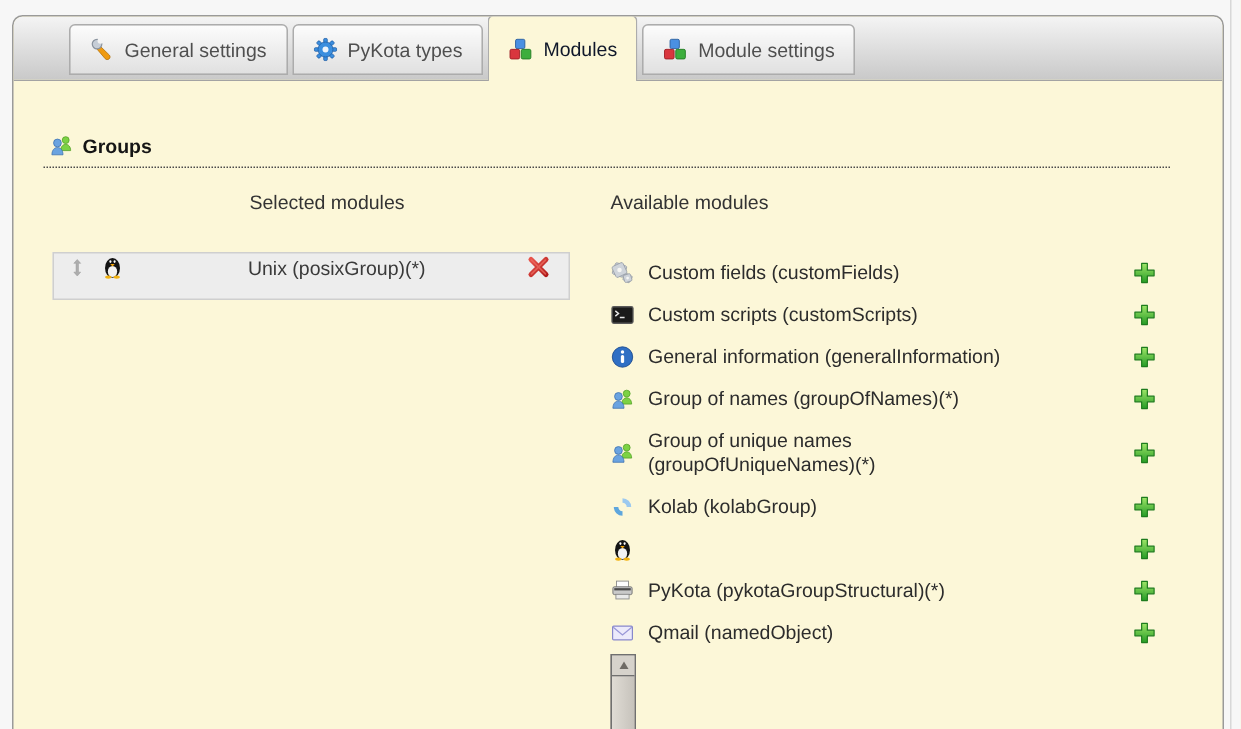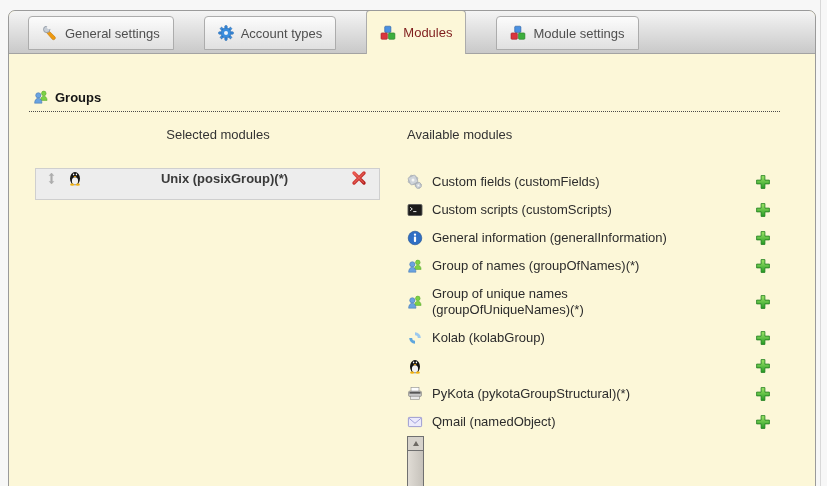--- a/index.html
+++ b/index.html
@@ -1,38 +1,38 @@
 <!DOCTYPE html>
 <html style="--content_bg: #fcf7d8; --selected_row_bg: #ededed; --add_green: #2da12d; --delete_red: #c1272d; --tab_bar_gray: #c9c9c9;"><head>
 <meta charset="utf-8">
 <style>
   html,body{margin:0;padding:0;}
   body{font-family:"Liberation Sans","DejaVu Sans",sans-serif;background:#f7f7f7;}
   .page{position:relative;width:827px;height:486px;overflow:hidden;background:#f7f7f7;}
   .page-edge{position:absolute;left:820px;top:0;bottom:0;width:1px;background:#d8d8d8;}
   .panel{position:absolute;left:8px;top:10px;width:808px;height:540px;box-sizing:border-box;
          border:1px solid #9a9a9a;border-radius:7px 7px 0 0;background:var(--content_bg,#fcf7d8);overflow:hidden;}
-  .tabbar{height:43px;box-sizing:border-box;display:flex;align-items:flex-end;padding-left:19px;
-          background:linear-gradient(#f4f4f4,#c9c9c9);border-bottom:1px solid #a3a3a3;border-radius:6px 6px 0 0;gap:27px;}
+  .tabbar{height:43px;box-sizing:border-box;display:flex;align-items:flex-end;padding-left:37px;
+          background:linear-gradient(#f4f4f4,#c9c9c9);border-bottom:1px solid #a3a3a3;border-radius:6px 6px 0 0;}
   .tab{display:flex;align-items:center;gap:7px;height:34px;box-sizing:border-box;padding:0 13px;margin:0 3px -1px 0;
        border:1px solid #acacac;border-radius:4px 4px 0 0;background:linear-gradient(#fcfcfc,#e0e0e0);
        font-size:13px;color:#4f4f4f;cursor:pointer;white-space:nowrap;margin-bottom:3px;}
-  .tab.active{height:44px;margin-bottom:-1px;background:var(--content_bg,#fcf7d8);border-bottom:none;color:#7f1d1d;position:relative;z-index:2;}
+  .tab.active{height:44px;margin-bottom:-1px;background:var(--content_bg,#fcf7d8);border-bottom:none;color:#0f172a;position:relative;z-index:2;}
   .icon16{width:16px;height:16px;flex:none;}
   .icon13{width:13px;height:13px;flex:none;}
   .content{padding:35px 35px 0 20px;}
   .section-heading{display:flex;align-items:center;gap:6px;padding:0 0 6px 4px;border-bottom:1px dotted #4a4a4a;
                    font-size:13px;font-weight:bold;color:#151515;text-align:center;}
   .cols{display:flex;margin-top:15px;}
   .col-left{width:378px;flex:none;text-align:center;}
   .col-right{flex:1;min-width:0;}
   .col-label{font-size:13px;color:#333;}
   .selected-list{margin:26px 0 0 6px;}
   .selected-row{width:345px;height:32px;box-sizing:border-box;background:var(--selected_row_bg,#ededed);
-                border:1px solid #cfcfcf;display:flex;align-items:center;padding:0 12px 12px 9px;cursor:move;font-weight:bold;}
+                border:1px solid #cfcfcf;display:flex;align-items:center;padding:0 12px 12px 9px;cursor:move;}
   .selected-row .drag{margin-right:9px;opacity:.85;}
   .selected-row .mod-icon{margin-right:15px;}
   .selected-row .lbl{flex:1;font-size:13px;color:#3a3a3a;}
   .btn{background:none;border:none;padding:0;margin:0;cursor:pointer;line-height:0;}
   .avail-wrap{display:flex;margin-top:26px;flex-direction:column;}
   .avail-list{flex:1;margin-right:9px;min-width:0;}
   .avail-row{display:flex;align-items:center;padding:6px 0;}
   .avail-row .mod-icon{margin-right:9px;align-self:center;}
   .avail-row .lbl{font-size:13px;line-height:16px;color:#2c2c2c;max-width:256px;}
   .avail-row .btn{margin-left:auto;}
@@ -179,21 +179,21 @@
         <div class="tab">
     <svg class="icon16">
             <use href="#wrench-icon"></use>
           </svg>
     <span>General settings</span>
   </div>
         <div class="tab">
     <svg class="icon16">
             <use href="#gear-icon"></use>
           </svg>
-    <span>Account types</span>
+    <span>PyKota types</span>
   </div>
         <div class="tab active">
     <svg class="icon16">
             <use href="#modules-icon"></use>
           </svg>
     <span>Modules</span>
   </div>
         <div class="tab">
     <svg class="icon16">
             <use href="#modules-icon"></use>

